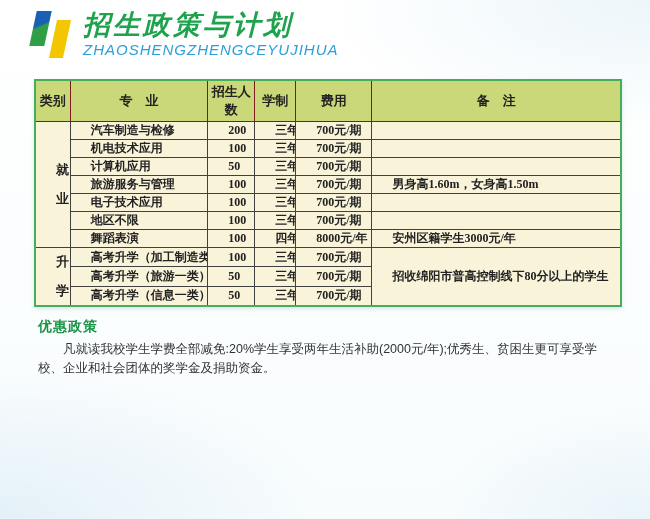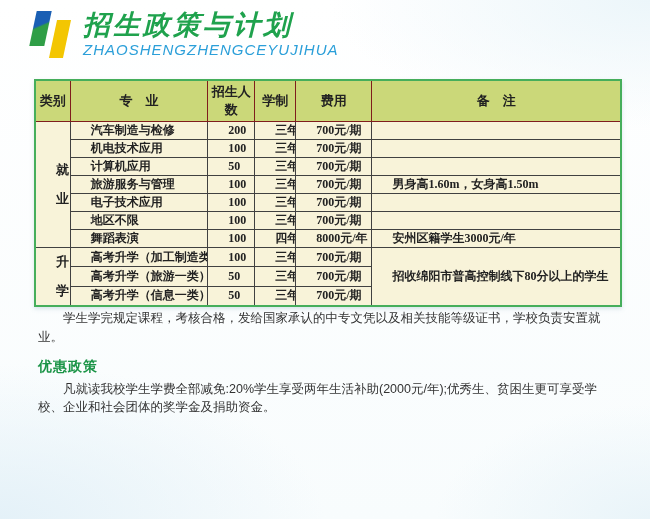--- a/index.html
+++ b/index.html
@@ -188,21 +188,20 @@
                 <td class="num">50</td>
                 <td class="dur">三年</td>
                 <td class="fee">700元/期</td>
               </tr>
             </tbody>
           </table>
       </div>
     </section>
 
     <section>
-      <p class="sec-p">学生学完规定课程，考核合格，发给国家承认的中专文凭以及相关技能等级证书，学校负责安置就业。</p>
     </section>
 
     <section>
       <h2 class="sec-h">优惠政策</h2>
       <p class="sec-p">凡就读我校学生学费全部减免:20%学生享受两年生活补助(2000元/年);优秀生、贫困生更可享受学校、企业和社会团体的奖学金及捐助资金。</p>
     </section>
 
   </main>
 </div>
 

